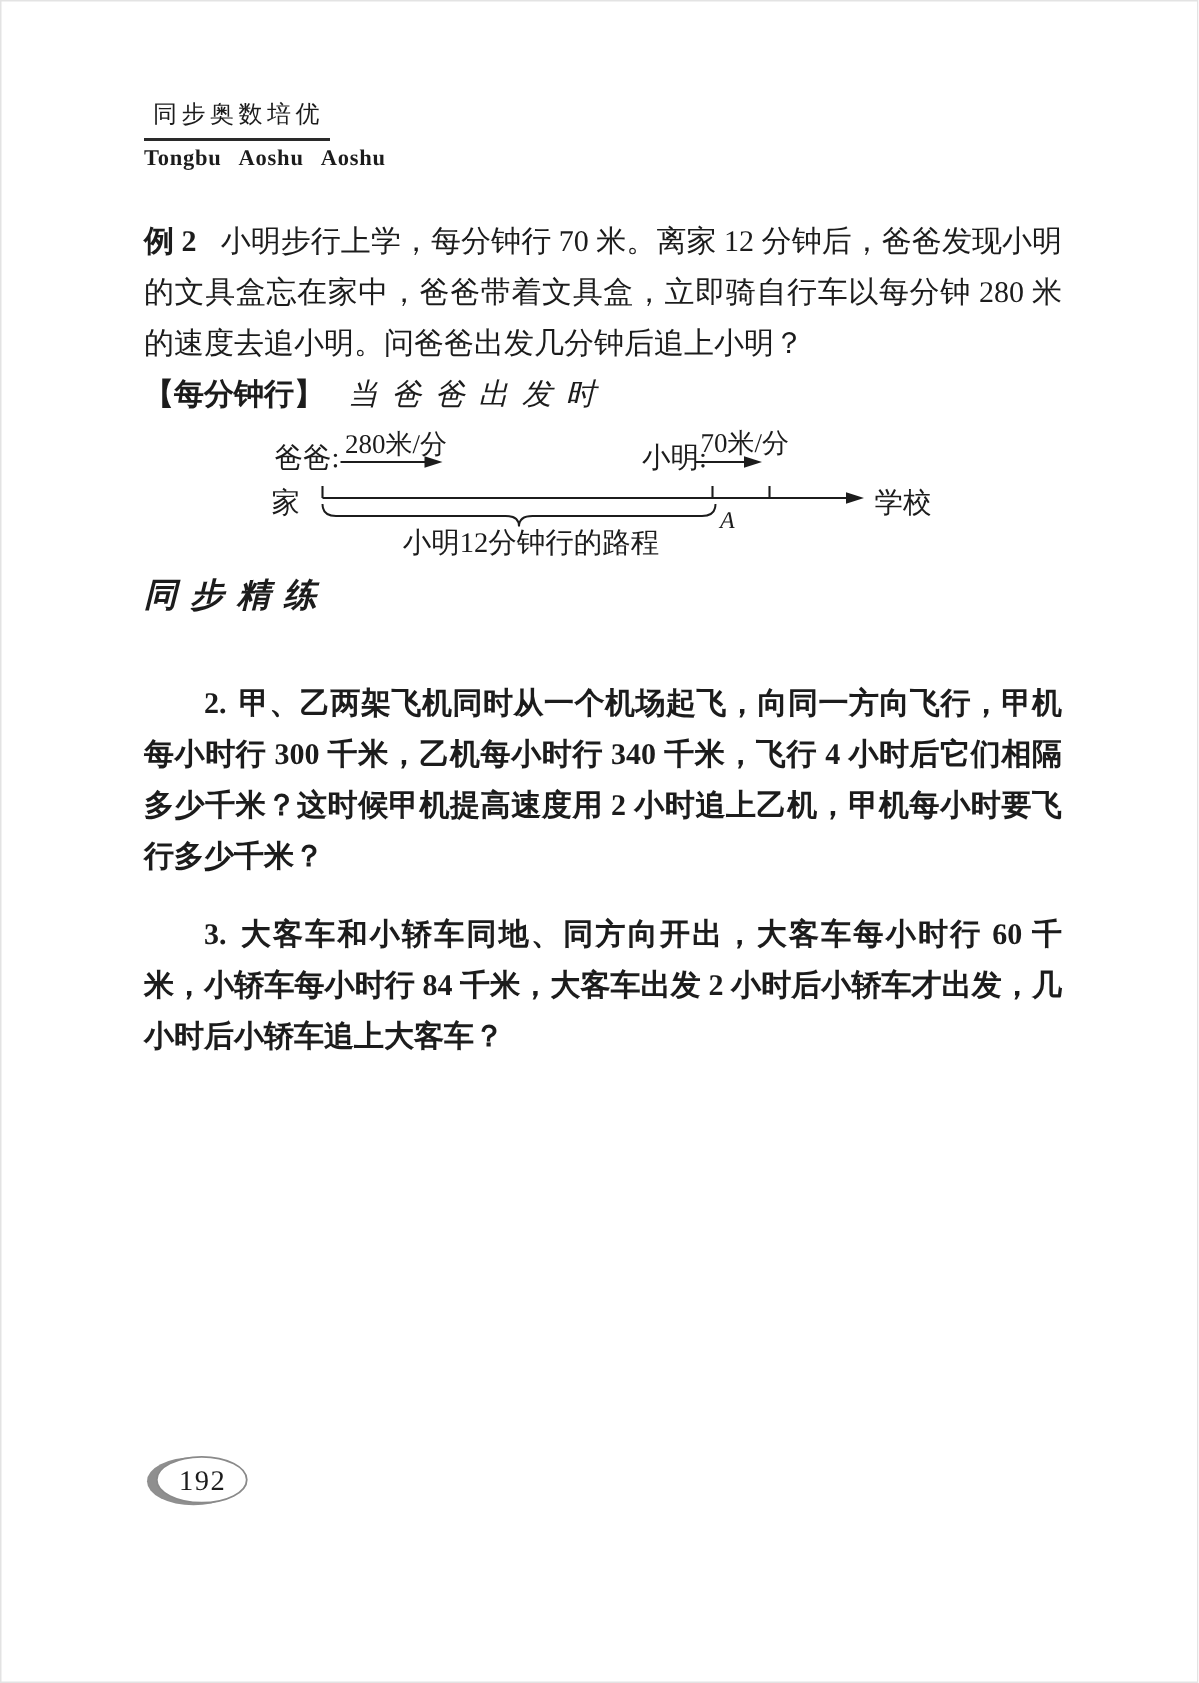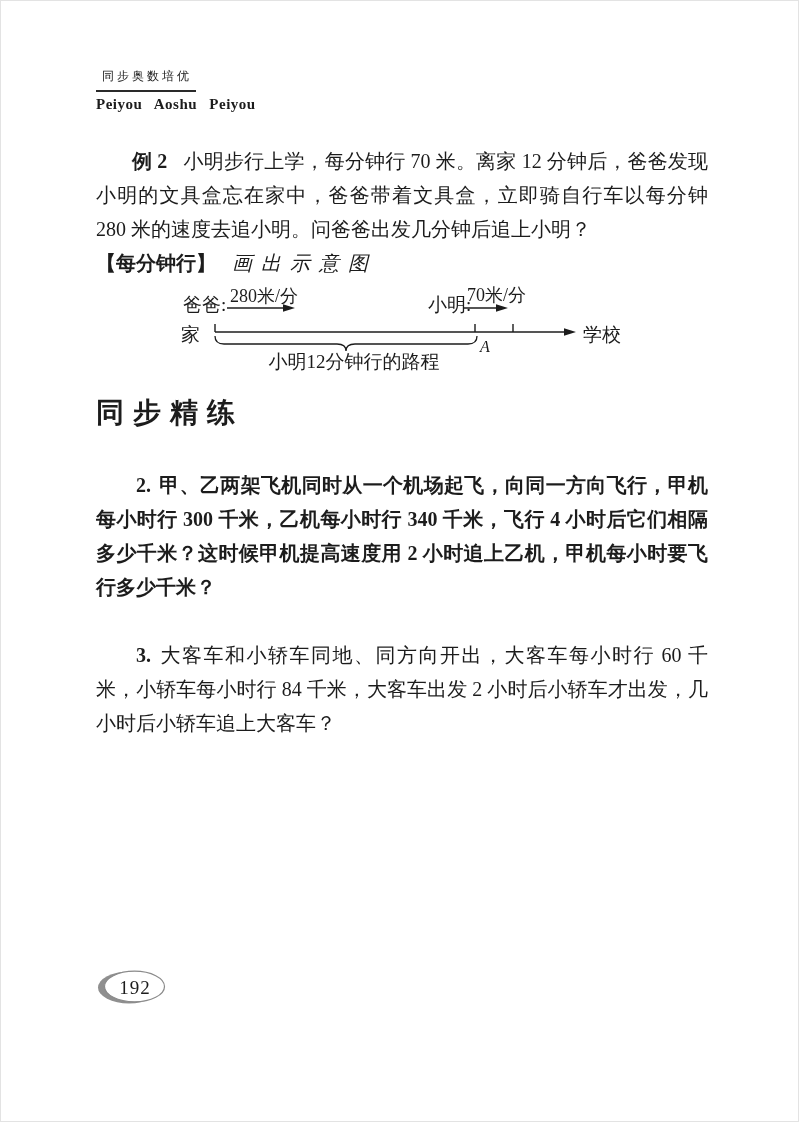--- a/index.html
+++ b/index.html
@@ -12,21 +12,21 @@
     color: #1c1c1c;
     font-family: "Liberation Serif", serif;
     box-shadow: inset 0 0 0 1px #e3e3e3;
     overflow: hidden;
   }
 
   
   .hdr { position: absolute; left: 96px; top: 66px; }
   .hdr-title {
     display: inline-block;
-    font-size: 12px;
+    font-size: 16px;
     letter-spacing: 3px;
     padding: 0 4px 5px 6px;
     border-bottom: 2px solid #2a2a2a;
     text-align: right;
   }
   .hdr-pinyin {
     margin-top: 4px;
     font-size: 15px;
     font-weight: bold;
     letter-spacing: 0.5px;
@@ -37,70 +37,71 @@
   .content {
     position: absolute;
     left: 96px;
     top: 144px;
     width: 612px;
     font-size: 20px;
     line-height: 34px;
     text-align: justify;
   }
   .para { margin: 0; }
-  .ex-label { margin-right: 16px; margin-left: 36px; }
+  .ex-label { margin-right: 16px; }
   .num-label { margin-right: 8px; }
   .kai { font-style: italic; }
   .spaced { letter-spacing: 9px; margin-left: 16px; }
   .indent { text-indent: 2em; }
 
   .diagram { height: 96px; }
   .diagram svg { display: block; }
   .diagram text {
     font-family: "Liberation Serif", serif;
     fill: #1c1c1c;
   }
 
   .section-title {
-    margin-top: 22px;
-    font-size: 28px;
+    margin-top: 6px;
+    font-size: 22px;
     line-height: 30px;
     font-weight: bold;
     letter-spacing: 9px;
     font-family: "DejaVu Serif", serif;
+    font-style: italic;
   }
 
   .problem.p1 { margin-top: 2px; }
   .problem.p2 { margin-top: 40px; font-weight: bold; }
-  .problem.p3 { margin-top: 34px; }
+  .problem.p3 { margin-top: 18px; font-weight: bold; }
 
   
   .badge { position: absolute; left: 96px; top: 969px; }
   .badge text {
     font-family: "Liberation Serif", serif;
     font-size: 19px;
     letter-spacing: 1px;
     fill: #1c1c1c;
   }
 </style>
 </head>
 <body>
 
 <div class="page">
 
   <header class="hdr">
     <div class="hdr-title">同步奥数培优</div>
-    <div class="hdr-pinyin">Peiyou Aoshu Peiyou</div>
+    <div class="hdr-pinyin">Tongbu Aoshu Aoshu</div>
   </header>
 
   <main class="content">
 
     <p class="para"><b class="ex-label">例 2</b><span>小明步行上学，每分钟行 70 米。离家 12 分钟后，爸爸发现小明的文具盒忘在家中，爸爸带着文具盒，立即骑自行车以每分钟 280 米的速度去追小明。问爸爸出发几分钟后追上小明？</span></p>
 
-    <p class="para"><b>【每分钟行】</b><span class="kai spaced">画出示意图</span></p>
+    <p class="para"><b>【每分钟行】</b><span class="kai spaced">当爸爸出发时</span></p>
 
     <div class="diagram">
       <svg width="612" height="96" viewBox="0 0 612 96">
 
         <text x="87" y="31" font-size="19">爸爸:</text>
         <text x="134" y="22" font-size="18">280米/分</text>
         <line x1="131" y1="28" x2="189" y2="28" stroke="#1c1c1c" stroke-width="1.4"></line>
         <polygon points="199,28 187,24.2 187,31.8" fill="#1c1c1c"></polygon>
 
         <text x="332" y="31" font-size="19">小明:</text>

